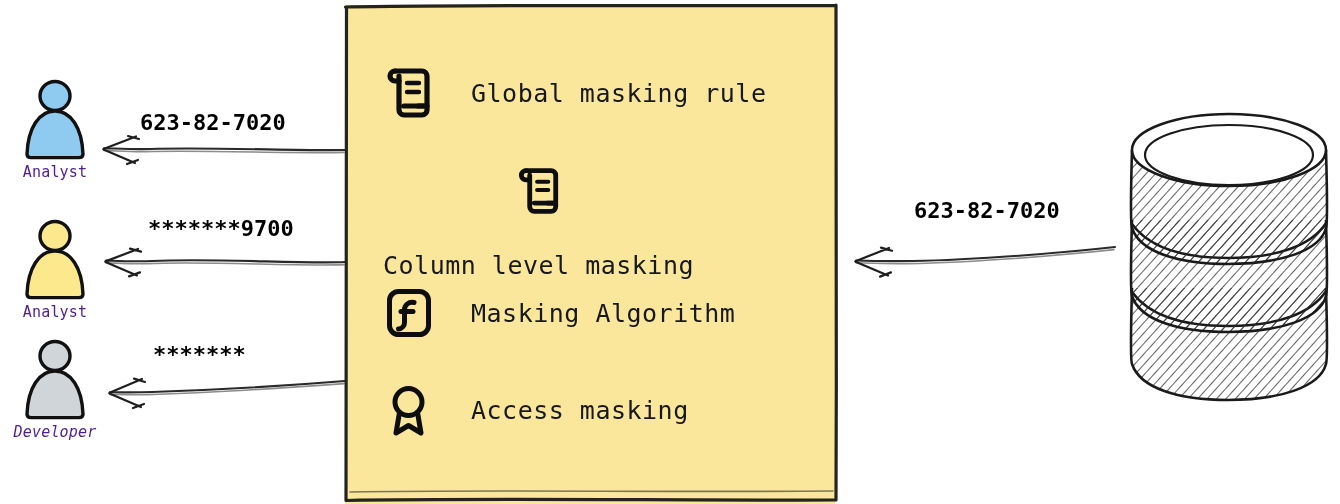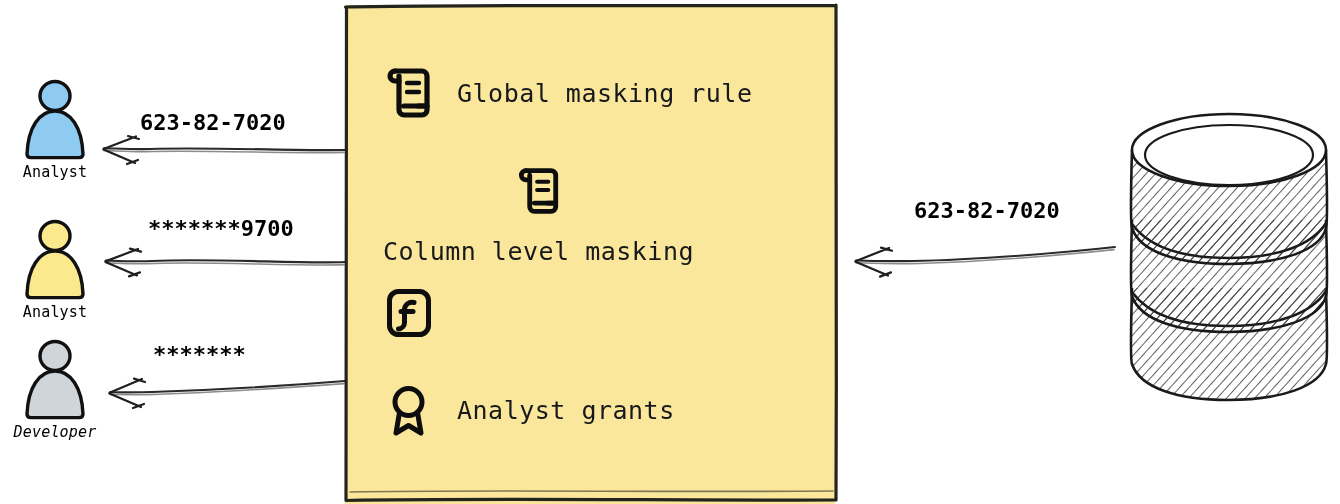--- a/index.html
+++ b/index.html
@@ -31,21 +31,21 @@
   .actor .figure {
     width: 72px;
     height: 86px;
     margin: 0 auto;
     display: block;
   }
   .actor .actor-label {
     font-family: "DejaVu Sans Mono", "Liberation Mono", monospace;
     font-size: 15px;
     font-weight: 500;
-    color: #000000;
+    color: #4c1d95;
     letter-spacing: 0.2px;
     line-height: 1;
     margin-top: 1px;
     white-space: nowrap;
   }
 
   #actor-analyst   { left: 0px;  top: 78px;  }
   #actor-support   { left: 0px;  top: 218px; }
   #actor-developer { left: 0px;  top: 338px; font-style: italic; }
 
@@ -88,21 +88,21 @@
     left: 345px;
     top: 5px;
     width: 490px;
     height: 499px;
   }
   .policy-item {
     position: absolute;
     left: 38px;
     display: flex;
     align-items: center;
-    gap: 22px;
+    gap: 36px;
     height: 62px;
   }
   #policy-item-0 { top: 57px;  }
   #policy-item-1 { top: 160px; flex-direction: column; }
   #policy-item-2 { top: 277px; }
   #policy-item-3 { top: 374px; }
 
   .policy-icon {
     width: 52px;
     height: 56px;
@@ -197,28 +197,29 @@
     </svg>
     <span class="policy-text">Column level masking</span>
   </div>
 
   <div class="policy-item" id="policy-item-2">
     <svg class="policy-icon" viewBox="0 0 52 56">
       <rect x="6.5" y="6.5" width="39" height="43" rx="9" ry="9" fill="none" stroke="#0d0d0d" stroke-width="5"></rect>
       <path d="M31,17.5 a7.5,7.5 0 0 0 -9.5,7.5 v12.5 a6.5,6.5 0 0 1 -6,6.5" fill="none" stroke="#0d0d0d" stroke-width="5" stroke-linecap="round"></path>
       <path d="M18,26.5 h12" fill="none" stroke="#0d0d0d" stroke-width="5" stroke-linecap="round"></path>
     </svg>
+    <span class="policy-text">Masking Algorithm</span>
   </div>
 
   <div class="policy-item" id="policy-item-3">
     <svg class="policy-icon" viewBox="0 0 52 56">
       <circle cx="25.5" cy="20" r="13.5" fill="none" stroke="#0d0d0d" stroke-width="5"></circle>
       <path d="M16.5,30.5 L13,51 L25.5,43.5 L38,51 L34.5,30.5" fill="none" stroke="#0d0d0d" stroke-width="5" stroke-linejoin="round" stroke-linecap="round"></path>
     </svg>
-    <span class="policy-text">Analyst grants</span>
+    <span class="policy-text">Access masking</span>
   </div>
 
 </div>
 
 <div class="actor" id="actor-analyst">
   <svg class="figure" viewBox="0 0 72 86">
     <ellipse cx="36" cy="18" rx="15" ry="14.5" fill="#8FCBF0" stroke="#111" stroke-width="3.4"></ellipse>
     <path d="M36,33 C20,33 9,50 8,76 C8,78.4 9.6,79.6 12,79.6 L60,79.6 C62.4,79.6 64,78.4 64,76 C63,50 52,33 36,33 Z" fill="#8FCBF0" stroke="#111" stroke-width="3.4" stroke-linejoin="round"></path>
   </svg>
   <div class="actor-label">Analyst</div>

